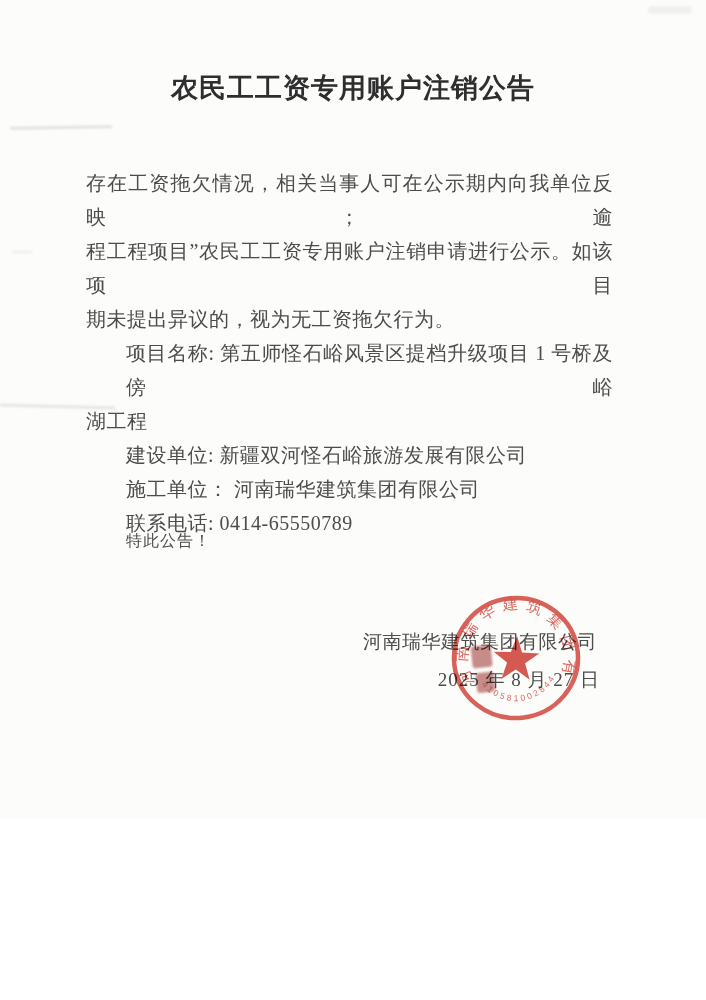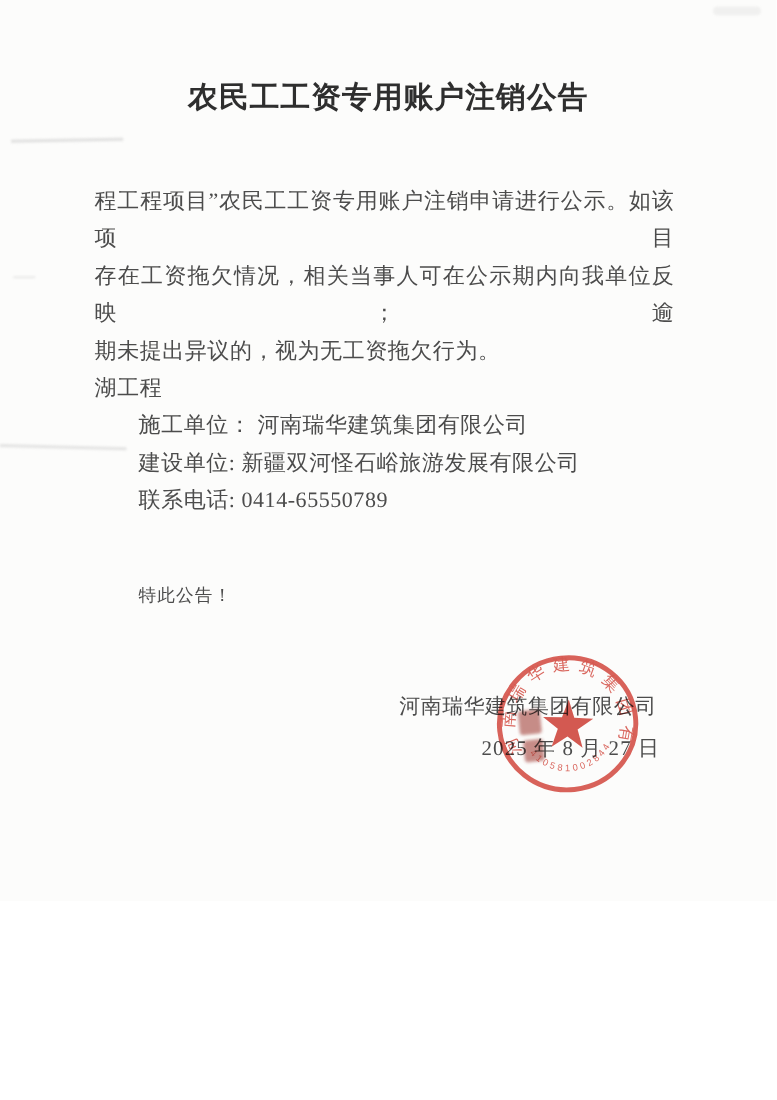--- a/index.html
+++ b/index.html
@@ -100,26 +100,27 @@
   .a8 { left: 2px;   top: 868px; width: 14px;  height: 3px; opacity: .22; }
 </style>
 </head>
 <body>
 
 <div class="page">
 
   <div class="notice-title">农民工工资专用账户注销公告</div>
 
   <div class="body-block">
+    <div class="body-line fill">存在工资拖欠情况，相关当事人可在公示期内向我单位反映；逾</div>
     <div class="body-line fill">程工程项目”农民工工资专用账户注销申请进行公示。如该项目</div>
-    <div class="body-line fill">存在工资拖欠情况，相关当事人可在公示期内向我单位反映；逾</div>
     <div class="body-line">期未提出异议的，视为无工资拖欠行为。</div>
+    <div class="body-line indent fill">项目名称: 第五师怪石峪风景区提档升级项目 1 号桥及傍峪</div>
     <div class="body-line">湖工程</div>
+    <div class="body-line indent">建设单位: 新疆双河怪石峪旅游发展有限公司</div>
     <div class="body-line indent">施工单位： 河南瑞华建筑集团有限公司</div>
-    <div class="body-line indent">建设单位: 新疆双河怪石峪旅游发展有限公司</div>
     <div class="body-line indent">联系电话: 0414-65550789</div>
   </div>
 
   <div class="closing-line">特此公告！</div>
 
   <div class="signature-block">
     <div class="signature-company">河南瑞华建筑集团有限公司</div>
     <div class="signature-date">2025 年 8 月 27 日</div>
   </div>
 

